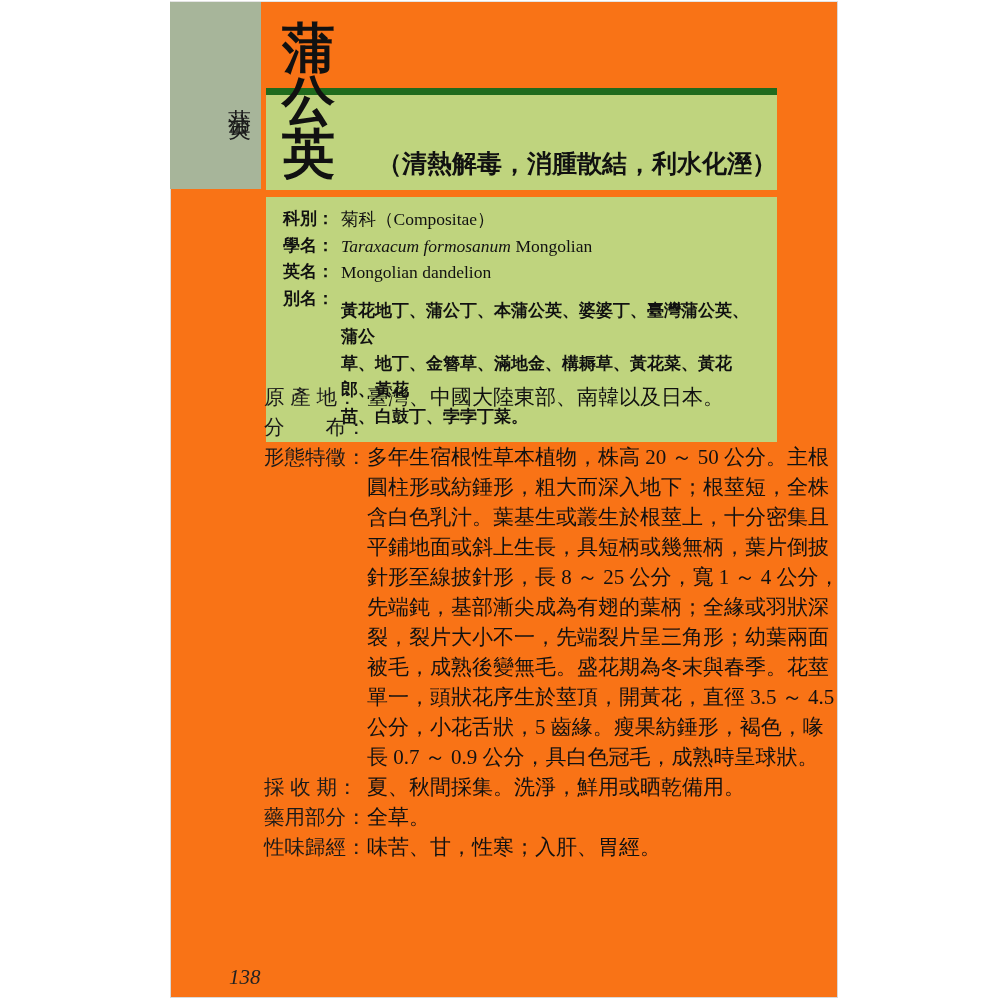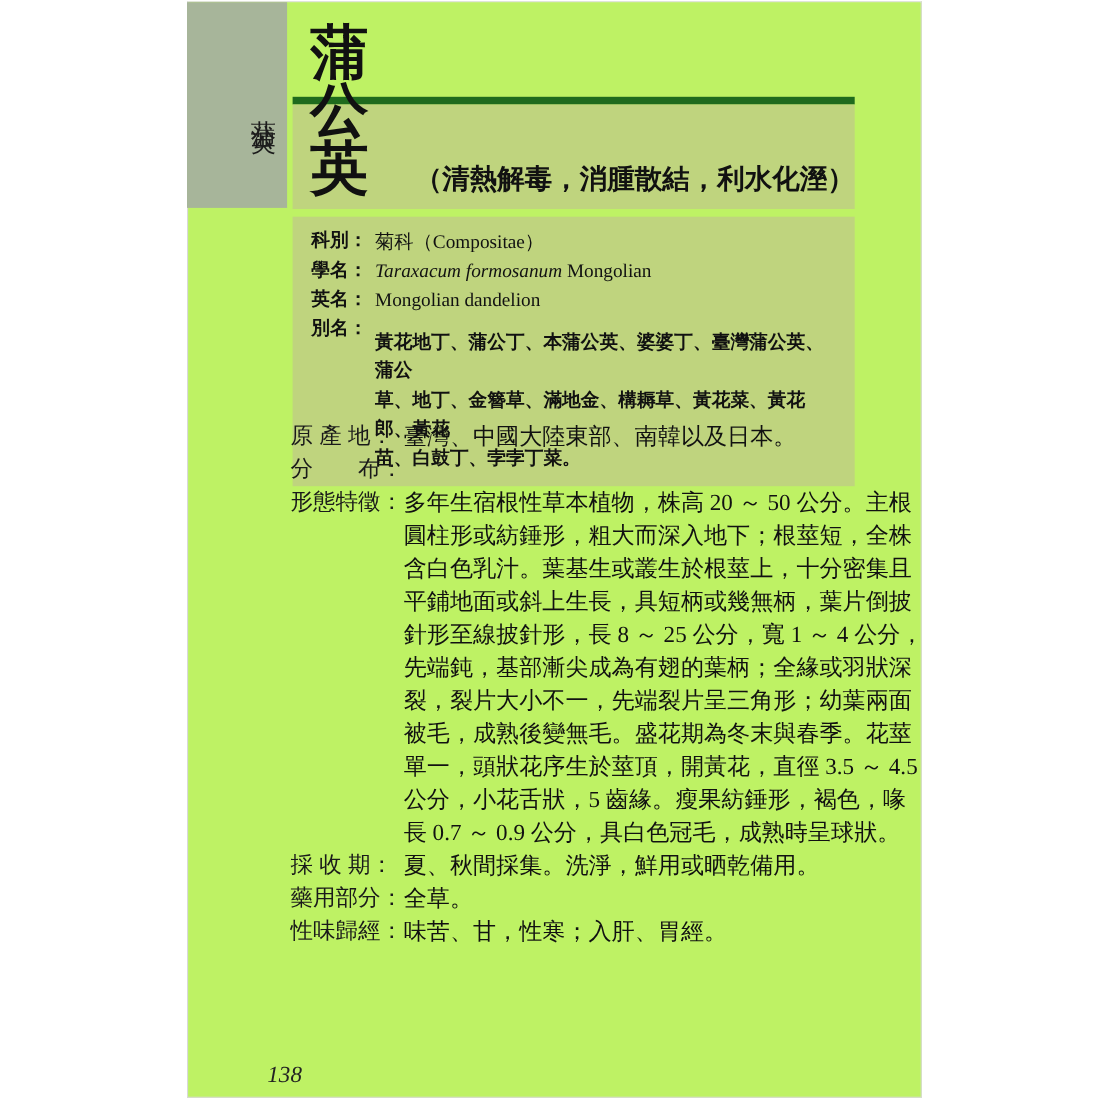--- a/index.html
+++ b/index.html
@@ -2,21 +2,21 @@
 <html><head>
 <meta charset="utf-8">
 <style>
   * { margin: 0; padding: 0; box-sizing: border-box; }
   html, body { width: 1000px; height: 1000px; background: #ffffff; }
   body { font-family: "Liberation Serif", serif; position: relative; overflow: hidden; }
 
   .page {
     position: absolute; left: 170px; top: 1px;
     width: 668px; height: 997px;
-    background: #bef264;
+    background: #f97316;
     border: 1px solid #d9d9d9;
     border-top-color: #e4e4e4;
   }
 
   
   .side-tab {
     position: absolute; left: -1px; top: 0;
     width: 91px; height: 187px;
     background: #a7b59a;
   }
@@ -78,21 +78,21 @@
     font-size: 20.5px; color: #1a1a1a;
     line-height: 30px; white-space: pre;
   }
   .entry-content {
     font-family: "Liberation Serif", serif;
     font-size: 21px; color: #111; line-height: 30px;
   }
   .entry-content .tline { white-space: pre; }
 
   .page-number {
-    position: absolute; left: 72px; top: 963px;
+    position: absolute; left: 58px; top: 963px;
     font-family: "Liberation Serif", serif;
     font-style: italic; font-size: 21px; color: #222;
   }
 </style>
 </head>
 <body>
 
 <div class="page">
 
   <div class="side-tab">

